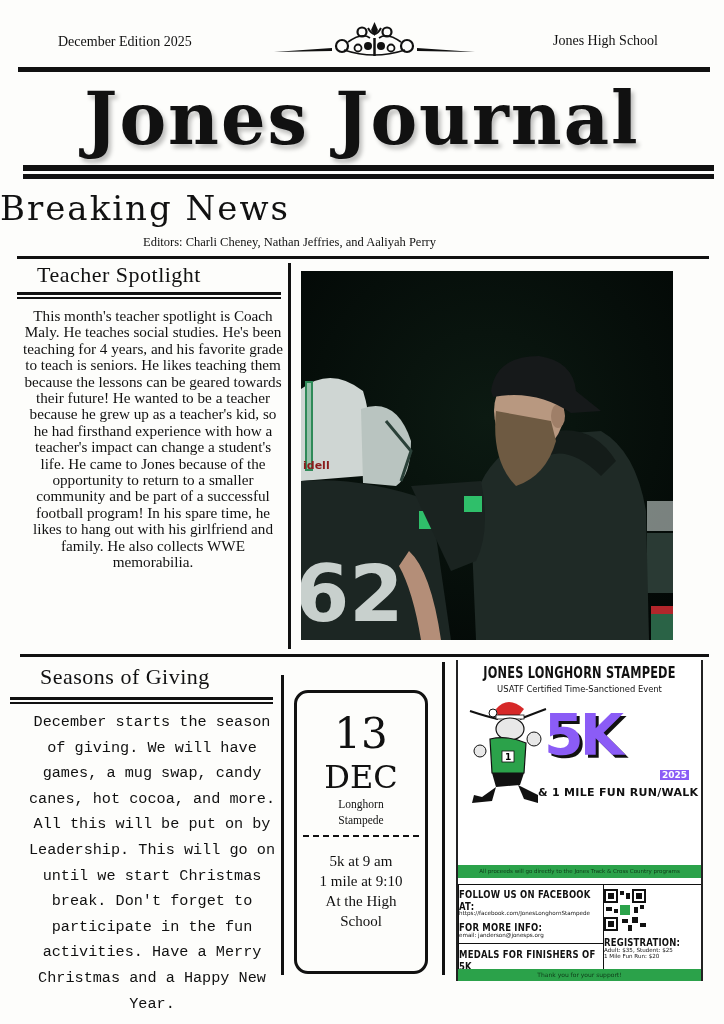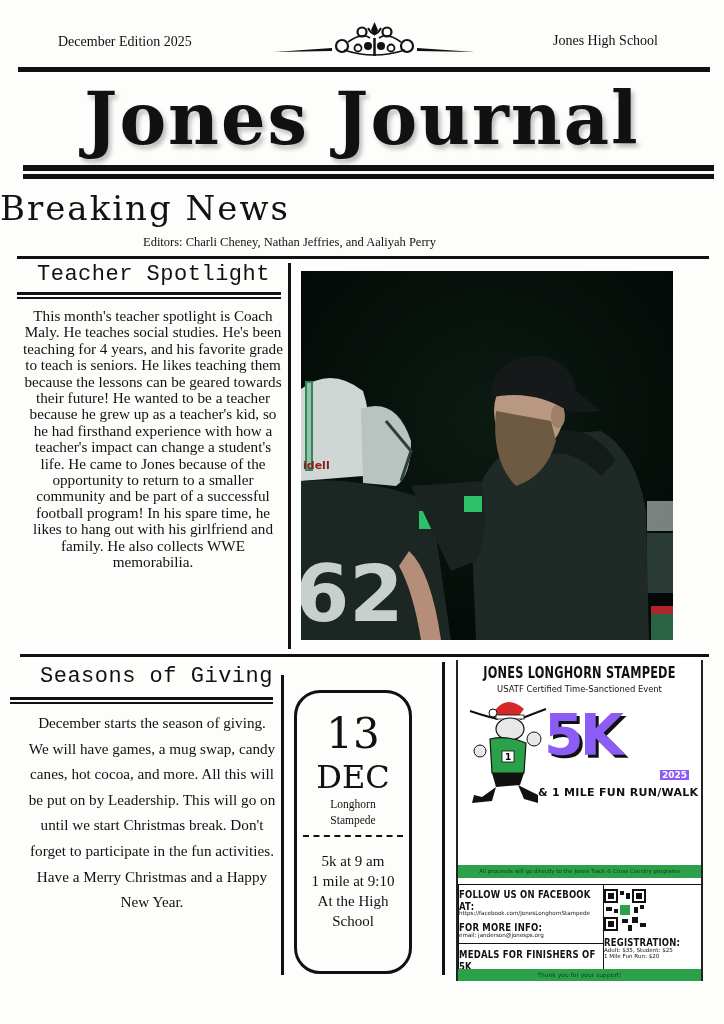--- a/index.html
+++ b/index.html
@@ -26,39 +26,39 @@
     left: 0; width: 724px; top: 188px; text-align: left;
     font-size: 34px; letter-spacing: 2px; font-family: "DejaVu Serif", serif;
   }
   .editors {
     left: 0; width: 579px; top: 235px; text-align: center;
     font-size: 12.5px; font-family: Liberation Serif, serif;
   }
 
   
   .sec-head {
-    font-family: Liberation Mono, monospace; font-size: 22px; letter-spacing: 0.5px; text-align: right;
+    font-family: Liberation Serif, serif; font-size: 22px; letter-spacing: 0.5px; text-align: right;
   }
   .body-text {
     text-align: center; font-family: "Liberation Serif", serif;
     color: #111;
   }
   .spot-text { left: 22px; width: 262px; top: 308px; font-size: 15.2px; line-height: 16.4px; }
-  .give-text { left: 28px; width: 248px; top: 710px; font-size: 15.2px; line-height: 25.6px; }
+  .give-text { left: 28px; width: 248px; top: 710px; font-size: 15.2px; line-height: 25.6px; font-family: Liberation Mono, monospace; }
 
   
   .photo {
     left: 301px; top: 271px; width: 372px; height: 369px; overflow: hidden;
     background: #07110b;
   }
 
   
   .datebox {
-    left: 294px; top: 690px; width: 118px; height: 284px;
-    border: 3px solid #111; border-radius: 26px; box-sizing: border-box;
+    left: 294px; top: 690px; width: 134px; height: 284px;
+    border: 3px solid #111; border-radius: 14px; box-sizing: border-box;
     text-align: center; font-family: "DejaVu Serif", serif;
   }
   .datebox .day { font-size: 42px; margin-top: 18px; line-height: 46px; }
   .datebox .mon { font-size: 32px; line-height: 36px; margin-top: 2px; }
   .datebox .ev { font-size: 11.5px; line-height: 14px; margin-top: 2px; font-family: "Liberation Serif", serif; }
   .datebox .dash { border-top: 2px dashed #111; margin: 8px 6px 14px; }
   .datebox .info { font-size: 15px; line-height: 20px; font-family: "Liberation Serif", serif; }
 
   
   .flyer {

